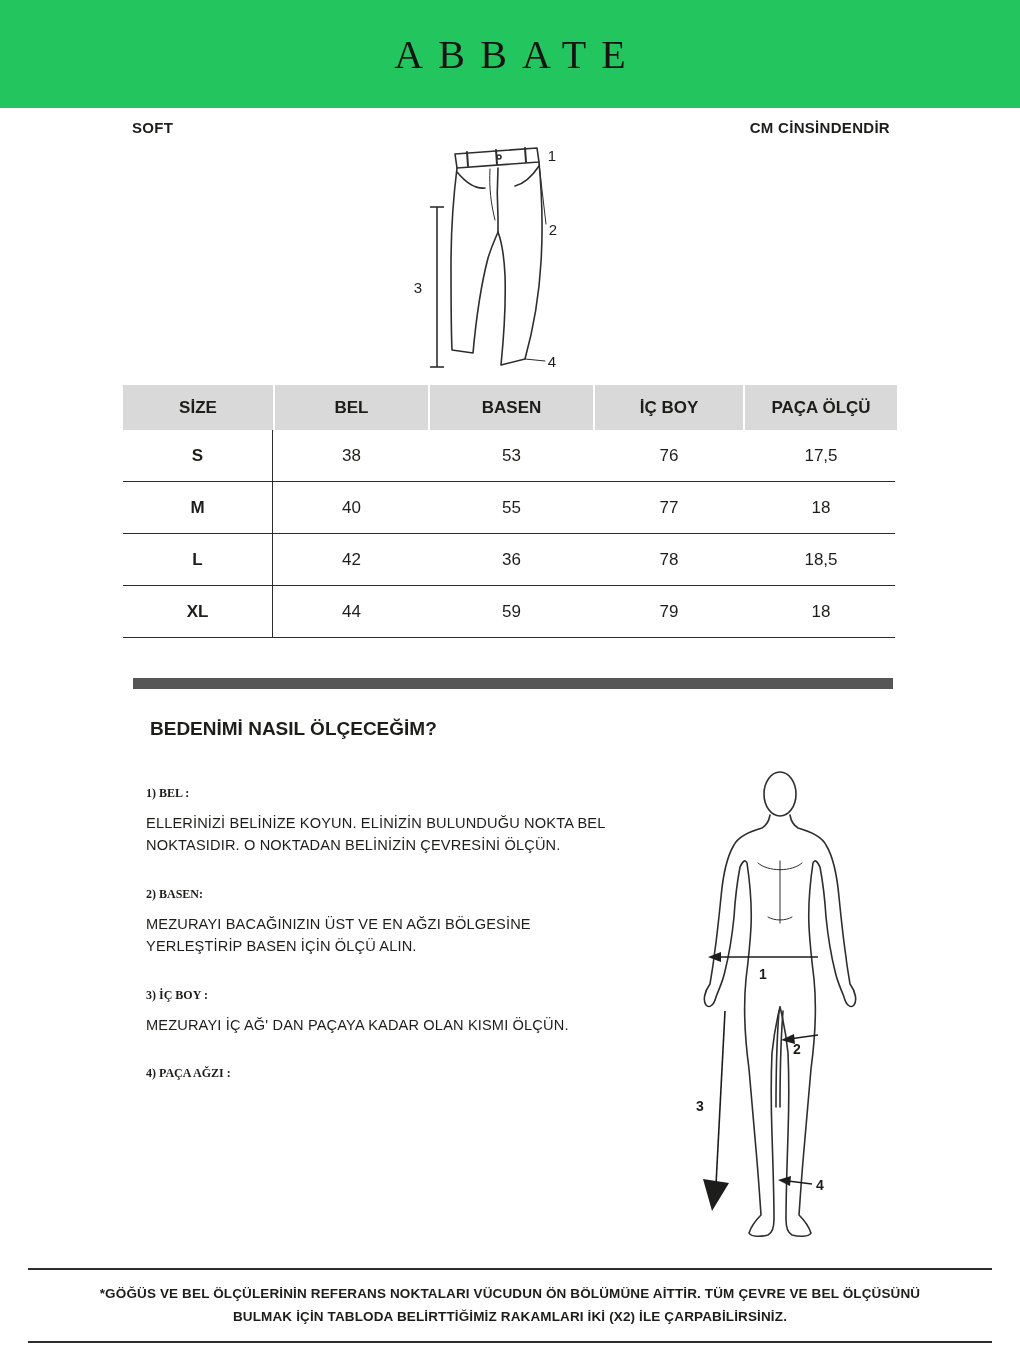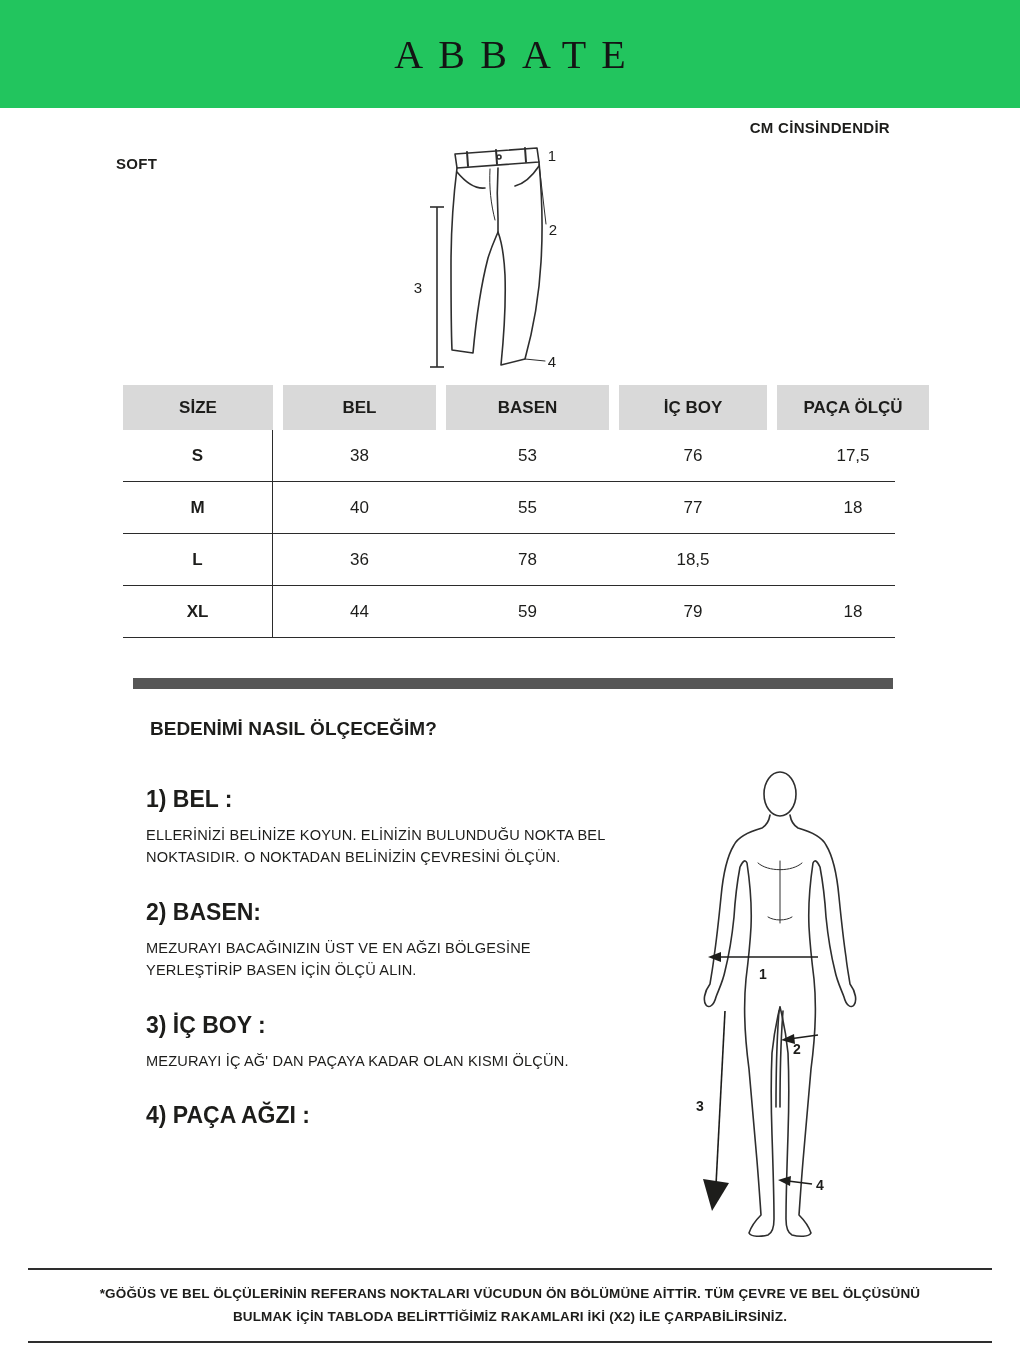--- a/index.html
+++ b/index.html
@@ -6,52 +6,52 @@
   html,body { background:#ffffff; }
   body { font-family:"Liberation Sans", sans-serif; color:#1d1d1b; }
   .page { position:relative; width:1020px; height:1360px; background:#ffffff; margin:0 auto; overflow:hidden; }
 
   
   .brand-band { position:absolute; left:0; top:0; width:100%; height:108px; background:#22c55e;
                 display:flex; align-items:center; justify-content:center; }
   .brand { font-family:"Liberation Serif", serif; font-size:40px; font-weight:500;
            letter-spacing:0.38em; text-indent:0.38em; color:#141414; }
   .top-label { position:absolute; top:119px; font-size:15px; font-weight:700; letter-spacing:0.02em; }
-  .soft { left:116px;margin-top:36px; }
+  .soft { left:132px; }
   .unit { right:130px; }
 
   
   .pants-svg { position:absolute; left:405px; top:140px; width:165px; height:235px; }
   .body-svg  { position:absolute; left:650px; top:765px; width:260px; height:500px; }
   .ln { fill:none; stroke:#2e2e2e; stroke-width:1.6; stroke-linecap:round; stroke-linejoin:round; }
   .thin { stroke-width:1; }
   .ann line { stroke:#1d1d1b; stroke-width:1.6; }
   .ann polygon { fill:#1d1d1b; stroke:none; }
   .pants-svg text { font-family:"Liberation Sans", sans-serif; font-size:15px; font-weight:500;
                     fill:#1d1d1b; text-anchor:middle; }
   .body-svg text  { font-family:"Liberation Sans", sans-serif; font-size:14px; font-weight:700;
                     fill:#1d1d1b; text-anchor:middle; }
 
   
   .size-table { position:absolute; left:123px; top:385px; width:772px; }
-  .t-head, .t-row { display:grid; grid-template-columns:150px 153px 163px 148px 152px; column-gap:10px; }
+  .t-head, .t-row { display:grid; grid-template-columns:150px 153px 163px 148px 152px; column-gap:2px; }
   .t-head .th { background:#d9d9d9; height:45px; display:flex; align-items:center; justify-content:center;
                 font-size:17px; font-weight:700; }
   .t-row { height:52px; border-bottom:1px solid #2b2b2b; }
   .t-row .td { display:flex; align-items:center; justify-content:center; font-size:17px; }
   .t-row .td.size { font-weight:700; }
   .t-row .td:first-child { border-right:1px solid #2b2b2b; }
 
   .divider-bar { position:absolute; left:133px; top:678px; width:760px; height:11px; background:#565656; }
 
   
   .guide-title { position:absolute; left:150px; top:718px; font-size:19px; font-weight:800; }
   .guide { position:absolute; left:146px; top:786px; width:470px; }
   .g-sec { margin-bottom:30px; }
-  .g-head { font-size:23px; font-weight:700; margin-bottom:12px; }
+  .g-head { font-size:12px; font-weight:700; margin-bottom:12px;font-family:Liberation Serif, serif; }
   .g-body { font-size:14.6px; line-height:1.5; letter-spacing:0.01em; }
 
   
   .footer-line { position:absolute; left:28px; right:28px; height:0; border-top:2px solid #2e2e2e; }
   .fl-top { top:1268px; }
   .fl-bottom { top:1341px; }
   .footer-note { position:absolute; left:75px; top:1283px; width:870px; text-align:center;
                  font-size:13.5px; font-weight:700; line-height:1.7; letter-spacing:0.01em; }
 </style>
 </head>
@@ -106,20 +106,21 @@
     </div>
     <div class="t-row">
       <div class="td size">M</div>
       <div class="td">40</div>
       <div class="td">55</div>
       <div class="td">77</div>
       <div class="td">18</div>
     </div>
     <div class="t-row">
       <div class="td size">L</div>
+      <div class="td">42</div>
       <div class="td">36</div>
       <div class="td">78</div>
       <div class="td">18,5</div>
     </div>
     <div class="t-row">
       <div class="td size">XL</div>
       <div class="td">44</div>
       <div class="td">59</div>
       <div class="td">79</div>
       <div class="td">18</div>

